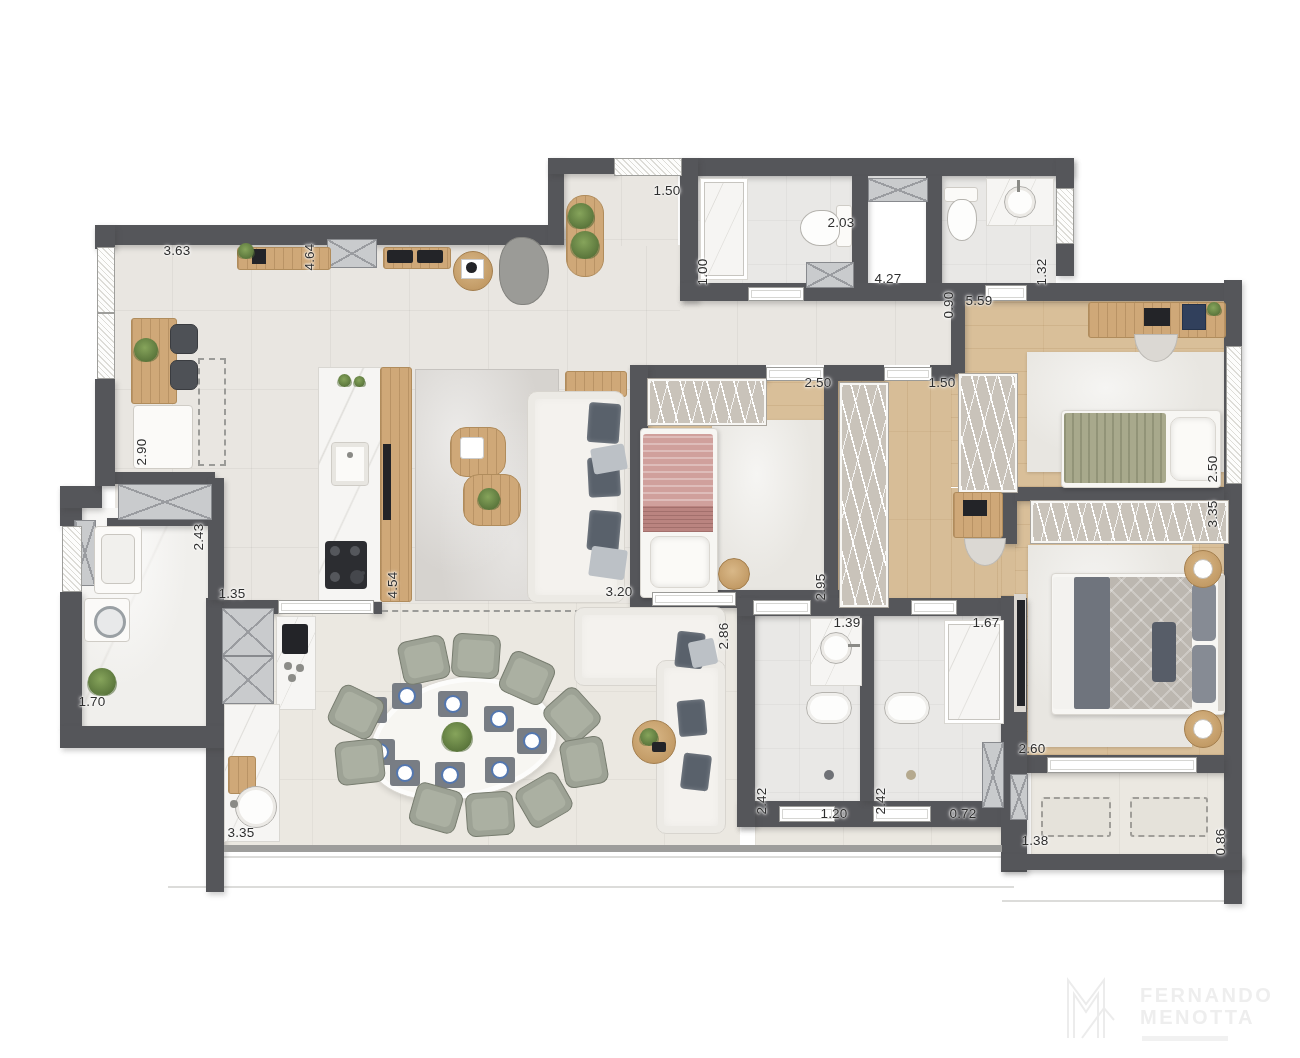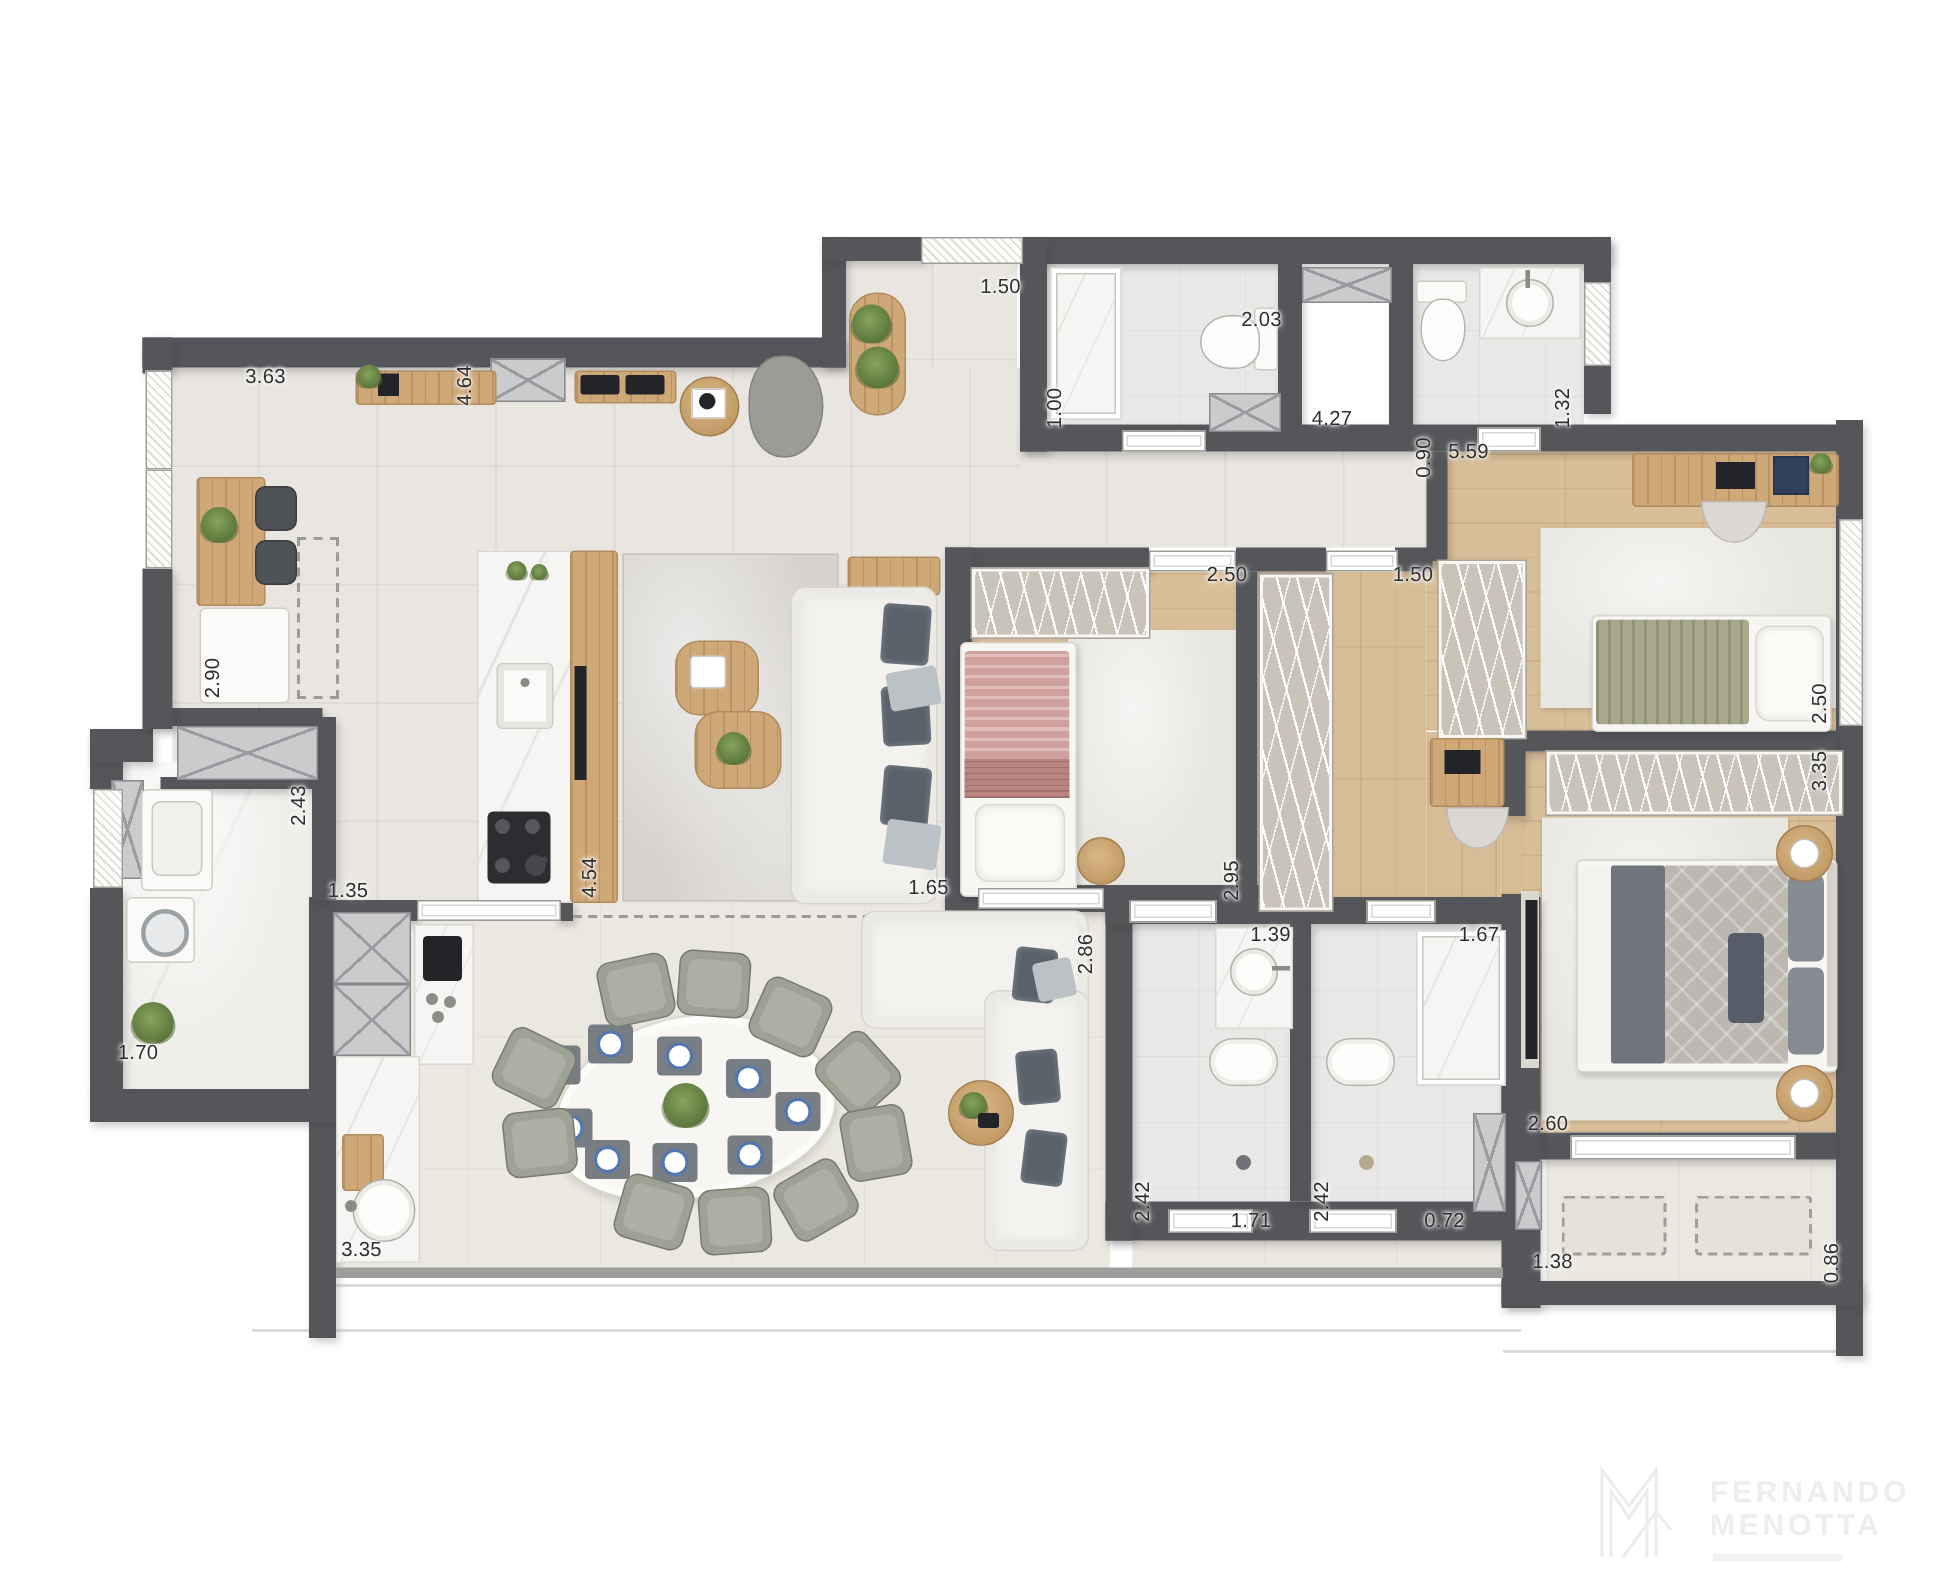--- a/index.html
+++ b/index.html
@@ -342,41 +342,41 @@
   <div class="bench furn" style="left:1130px;top:797px;width:74px;height:36px"></div>
 
   <div class="rail furn" style="left:224px;top:845px;width:778px;height:7px"></div>
   <div class="slabline" style="left:224px;top:856px;width:778px;height:2px"></div>
   <div class="slabline" style="left:168px;top:886px;width:846px;height:2px"></div>
   <div class="slabline" style="left:1002px;top:900px;width:240px;height:2px"></div>
 
   <span class="dim" style="left:177px;top:251px">3.63</span>
   <span class="dim v" style="left:310px;top:257px">4.64</span>
   <span class="dim" style="left:667px;top:191px">1.50</span>
-  <span class="dim" style="left:841px;top:213px">2.03</span>
+  <span class="dim" style="left:841px;top:223px">2.03</span>
   <span class="dim v" style="left:703px;top:272px">1.00</span>
   <span class="dim" style="left:888px;top:279px">4.27</span>
   <span class="dim v" style="left:949px;top:305px">0.90</span>
   <span class="dim" style="left:979px;top:301px">5.59</span>
   <span class="dim v" style="left:1042px;top:272px">1.32</span>
   <span class="dim v" style="left:1213px;top:469px">2.50</span>
   <span class="dim v" style="left:1213px;top:514px">3.35</span>
   <span class="dim" style="left:818px;top:383px">2.50</span>
   <span class="dim" style="left:942px;top:383px">1.50</span>
   <span class="dim v" style="left:142px;top:452px">2.90</span>
   <span class="dim v" style="left:199px;top:537px">2.43</span>
   <span class="dim" style="left:232px;top:594px">1.35</span>
   <span class="dim v" style="left:393px;top:585px">4.54</span>
-  <span class="dim" style="left:619px;top:592px">1.65</span>
+  <span class="dim" style="left:619px;top:592px">3.20</span>
   <span class="dim v" style="left:821px;top:587px">2.95</span>
   <span class="dim v" style="left:724px;top:636px">2.86</span>
   <span class="dim" style="left:847px;top:623px">1.39</span>
   <span class="dim" style="left:986px;top:623px">1.67</span>
   <span class="dim v" style="left:762px;top:801px">2.42</span>
-  <span class="dim" style="left:834px;top:814px">1.71</span>
+  <span class="dim" style="left:834px;top:814px">1.20</span>
   <span class="dim v" style="left:881px;top:801px">2.42</span>
   <span class="dim" style="left:963px;top:814px">0.72</span>
   <span class="dim" style="left:1032px;top:749px">2.60</span>
   <span class="dim" style="left:92px;top:702px">1.70</span>
   <span class="dim" style="left:241px;top:833px">3.35</span>
   <span class="dim" style="left:1035px;top:841px">1.38</span>
   <span class="dim v" style="left:1221px;top:842px">0.86</span>
 
   <div id="logo">
     <svg width="66" height="70" viewBox="0 0 66 70">

